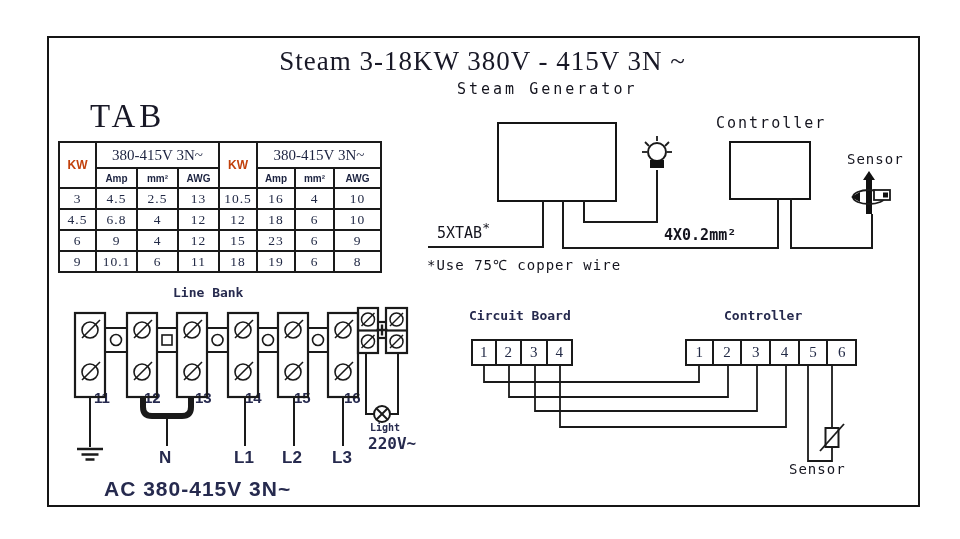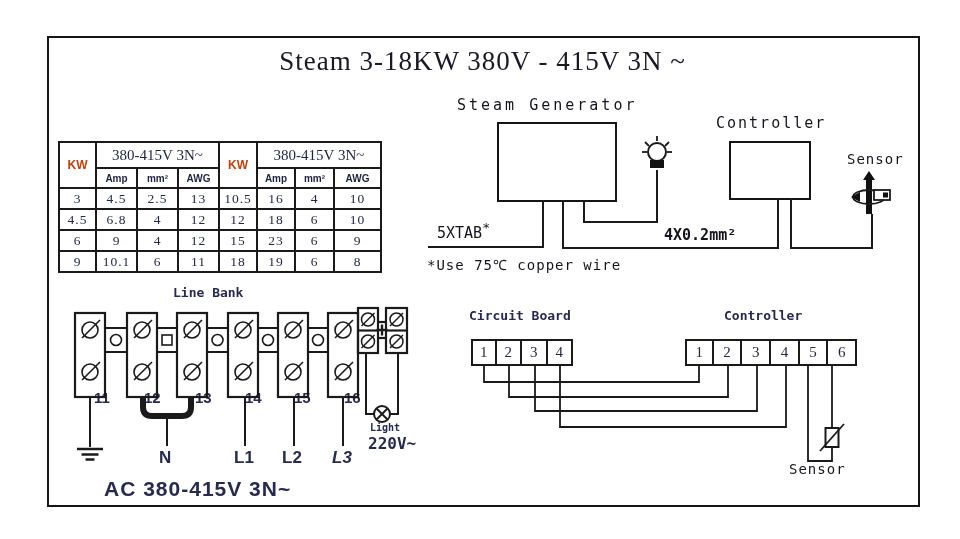--- a/index.html
+++ b/index.html
@@ -31,20 +31,21 @@
 </style>
 </head>
 <body>
 
 <div id="canvas">
 
   <div id="frame" class="abs"></div>
 
   <div id="title" class="abs">Steam 3-18KW 380V - 415V 3N ~</div>
 
+  <div id="tab-heading" class="abs">TAB</div>
 
   <table id="spec-table" class="abs">
     <colgroup>
       <col style="width:37px">
         <col style="width:41px">
         <col style="width:41px">
         <col style="width:41px">
       <col style="width:38px">
         <col style="width:38px">
         <col style="width:39px">
@@ -101,21 +102,21 @@
       <td class="td-data">6</td>
       <td class="td-data">11</td>
       <td class="td-data">18</td>
       <td class="td-data">19</td>
       <td class="td-data">6</td>
       <td class="td-data">8</td>
     </tr>
   </tbody>
     </table>
 
-  <div class="abs mono" style="left:457px;top:96px;font-size:15px;letter-spacing:3px;">Steam Generator</div>
+  <div class="abs mono" style="left:457px;top:80px;font-size:15px;letter-spacing:3px;">Steam Generator</div>
   <div class="abs box" style="left:497px;top:122px;width:116px;height:76px;"></div>
 
   <div class="abs mono" style="left:716px;top:114px;font-size:15px;letter-spacing:2px;">Controller</div>
   <div class="abs box" style="left:729px;top:141px;width:78px;height:55px;"></div>
 
   <div class="abs mono" style="left:847px;top:151px;font-size:14px;letter-spacing:1px;">Sensor</div>
 
   <div class="abs mono" style="left:437px;top:220px;font-size:15px;"><span>5XTAB</span><sup style="font-size:13px;">*</sup></div>
 
   <div class="abs mono" style="left:664px;top:226px;font-size:15px;font-weight:bold;">4X0.2mm²</div>
@@ -127,21 +128,21 @@
   <div class="abs blue-bold" style="left:94px;top:389px;font-size:15px;">11</div>
   <div class="abs blue-bold" style="left:144px;top:389px;font-size:15px;">12</div>
   <div class="abs blue-bold" style="left:195px;top:389px;font-size:15px;">13</div>
   <div class="abs blue-bold" style="left:245px;top:389px;font-size:15px;">14</div>
   <div class="abs blue-bold" style="left:294px;top:389px;font-size:15px;">15</div>
   <div class="abs blue-bold" style="left:344px;top:389px;font-size:15px;">16</div>
 
   <div class="abs blue-bold" style="left:159px;top:448px;font-size:17px;">N</div>
   <div class="abs blue-bold" style="left:234px;top:448px;font-size:17px;">L1</div>
   <div class="abs blue-bold" style="left:282px;top:448px;font-size:17px;">L2</div>
-  <div class="abs blue-bold" style="left:332px;top:448px;font-size:17px;font-style:italic;">L3</div>
+  <div class="abs blue-bold" style="left:332px;top:448px;font-size:17px;">L3</div>
 
   <div class="abs mono-b" style="left:370px;top:422px;font-size:10px;">Light</div>
   <div class="abs mono-b" style="left:368px;top:434px;font-size:16px;">220V~</div>
 
   <div class="abs blue-bold" style="left:104px;top:477px;font-size:21px;letter-spacing:1px;">AC 380-415V 3N~</div>
 
   <div class="abs mono-b" style="left:469px;top:308px;font-size:13px;">Circuit Board</div>
   <div class="abs mono-b" style="left:724px;top:308px;font-size:13px;">Controller</div>
 
   <div class="abs cellrow" style="left:471px;top:339px;">

